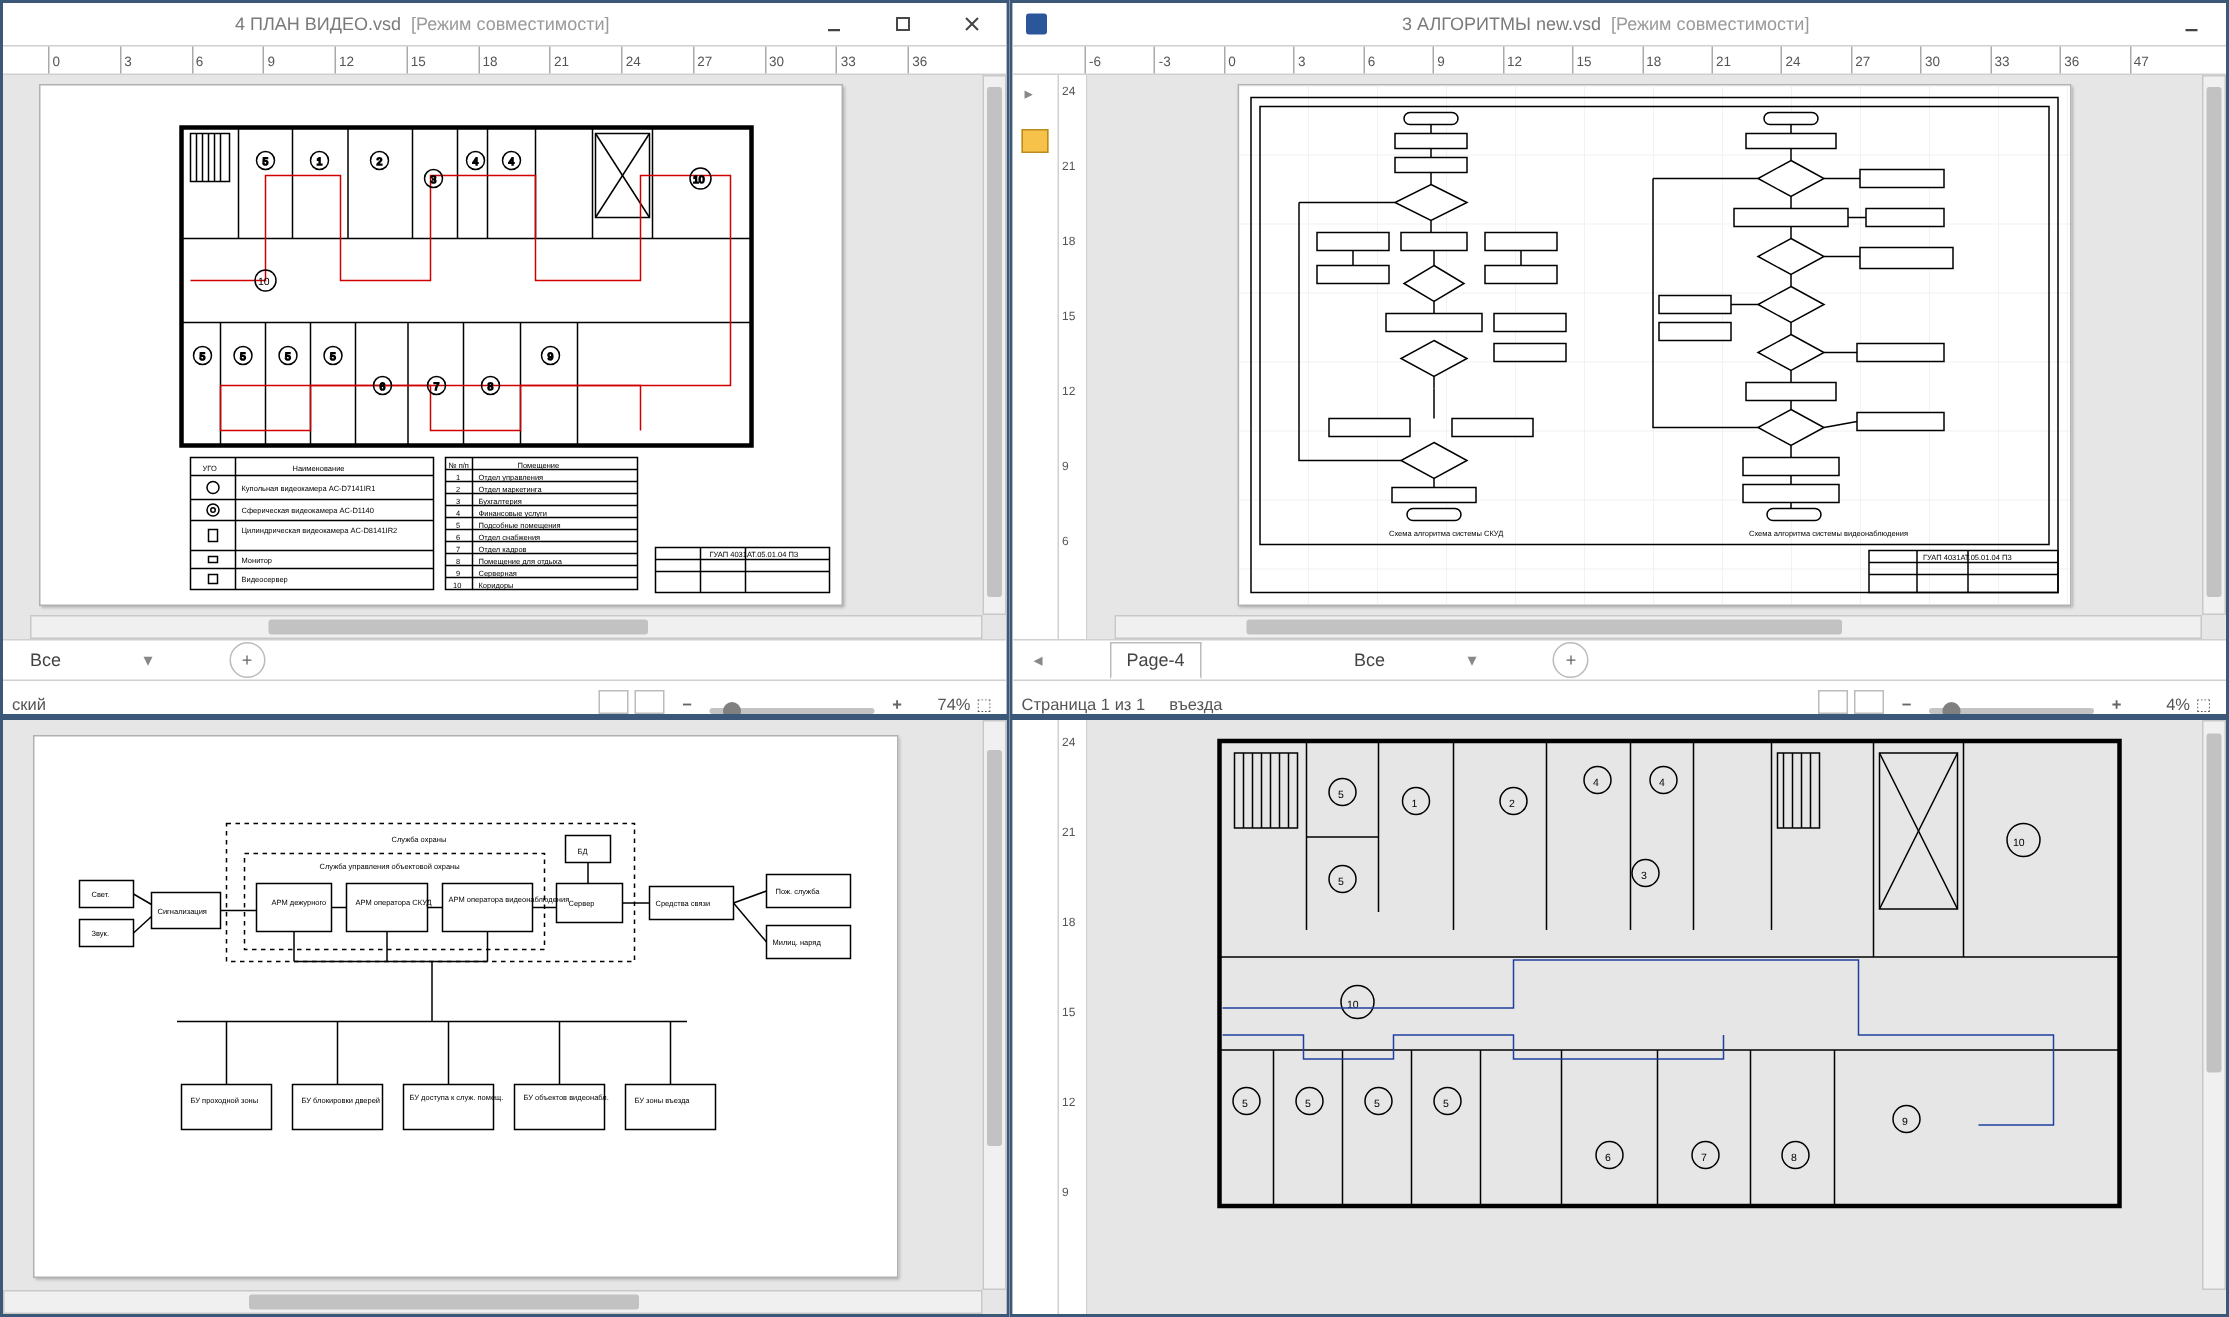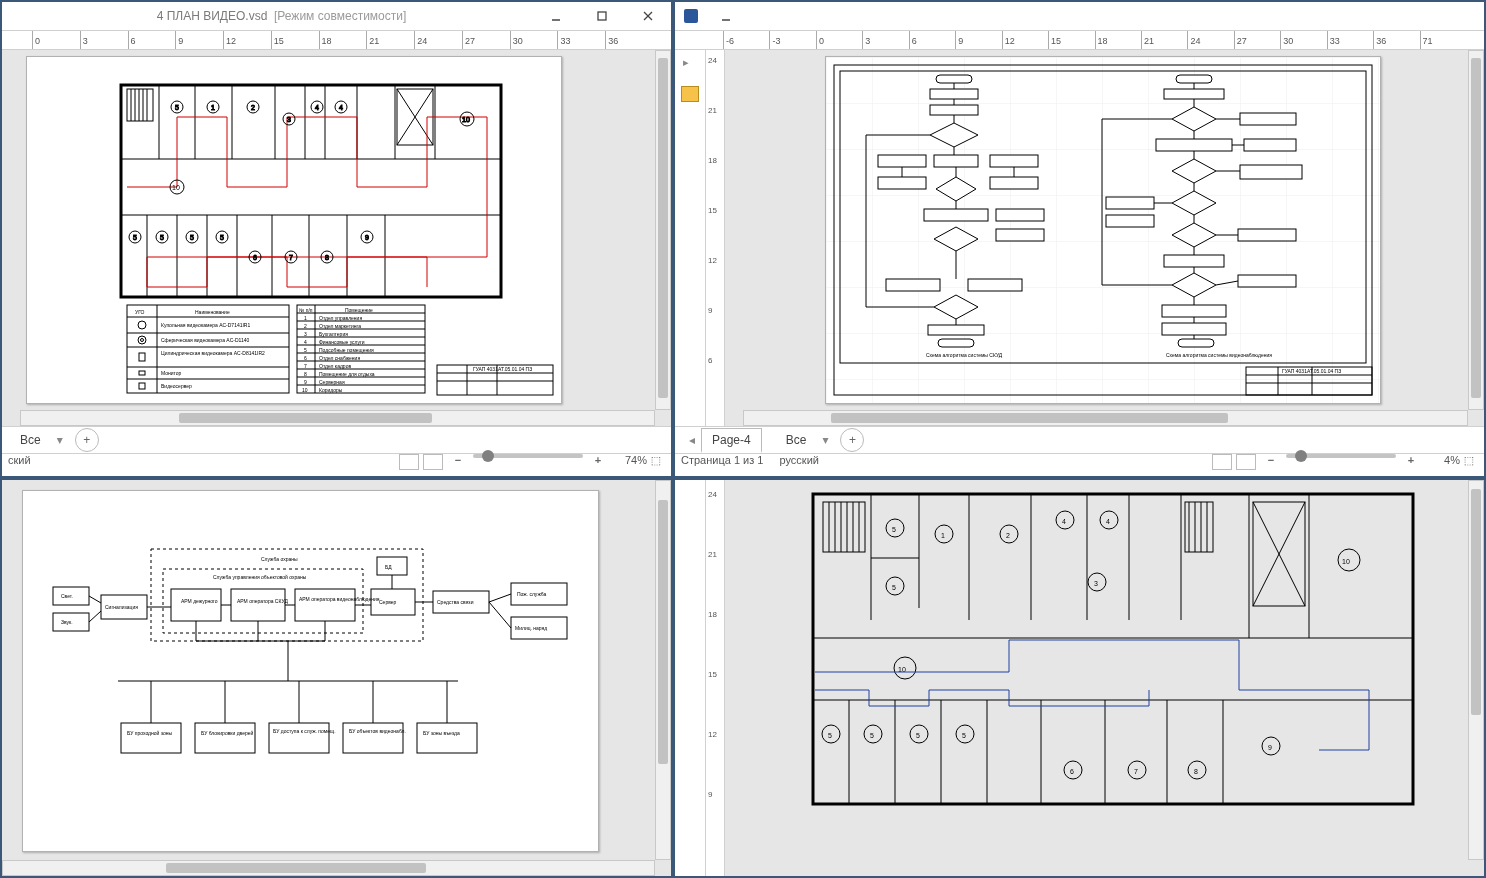--- a/index.html
+++ b/index.html
@@ -158,31 +158,32 @@
   .bottombar {
     height: 26px;
     flex: 0 0 26px;
     background: #ffffff;
     border-top: 1px solid #d0d0d0;
     display: flex;
     align-items: center;
     padding: 0 8px;
     font-size: 12px;
     color:#444;
+    gap:39px;
   }
   .chev { width:18px; text-align:center; color:#888;}
   .plus { width:22px;height:22px;border:1px solid #bbb; border-radius:50%; display:flex;align-items:center;justify-content:center; color:#666; margin-left:6px;}
   .tab-label { padding:4px 10px; background:#fff; }
   .statusbar {
     height: 22px;
     flex:0 0 22px;
     background:#fff;
     border-top:1px solid #d0d0d0;
     display:flex;
-    align-items:flex-start;
+    align-items:flex-end;
     font-size:11px;
     color:#555;
     padding:0 6px;
   }
   .status-spacer{flex:1;}
   .zoom-slider{
     width:110px;height:4px;background:#c4c4c4;border-radius:2px;margin:0 8px;position:relative;
   }
   .zoom-slider .dot{
     position:absolute;top:-4px;width:12px;height:12px;background:#808080;border-radius:50%;
@@ -445,20 +446,24 @@
     <span style="width:18px;text-align:center">⬚</span>
   </div>
 </div>
 
 <div class="pane">
 
   <div class="titlebar">
     <div class="app-icon">
           <div class="vis"></div>
         </div>
+    <div class="title-center">
+      <span>3 АЛГОРИТМЫ new.vsd</span>&nbsp;
+      <span class="bracket">[Режим совместимости]</span>
+    </div>
     <div class="win-controls">
       <div class="win-btn">
         <svg viewBox="0 0 12 12">
               <line x1="2" y1="10" x2="10" y2="10" stroke="#444" stroke-width="1.5"></line>
             </svg>
       </div>
     </div>
   </div>
 
   <div class="ruler-h">
@@ -471,21 +476,21 @@
       <div class="ruler-mark">9</div>
       <div class="ruler-mark">12</div>
       <div class="ruler-mark">15</div>
       <div class="ruler-mark">18</div>
       <div class="ruler-mark">21</div>
       <div class="ruler-mark">24</div>
       <div class="ruler-mark">27</div>
       <div class="ruler-mark">30</div>
       <div class="ruler-mark">33</div>
       <div class="ruler-mark">36</div>
-      <div class="ruler-mark">71</div>
+      <div class="ruler-mark">47</div>
     </div>
   </div>
 
   <div class="workarea">
     <div style="width:30px;position:relative;background:#fff;border-right:1px solid #d0d0d0">
       <div style="position:absolute;top:6px;left:8px;color:#888">▸</div>
       <div style="position:absolute;top:36px;left:6px;width:16px;height:14px;background:#f6c24a;border:1px solid #b88d1e"></div>
     </div>
     <div class="ruler-v">
       <span class="vmark" style="top:6px">24</span>
@@ -611,21 +616,21 @@
     <span class="tab-label" style="border:1px solid #bbb;border-bottom:2px solid #fff">Page-4</span>
     <span style="width:14px"></span>
     <span class="tab-label">Все</span>
     <span class="chev">▾</span>
     <span class="plus">+</span>
   </div>
 
   <div class="statusbar">
     <span>Страница 1 из 1</span>
     <span style="width:16px"></span>
-    <span>русский</span>
+    <span>въезда</span>
     <span class="status-spacer"></span>
     <div class="viewbtns">
       <div class="viewbtn"></div>
           <div class="viewbtn"></div>
     </div>
     <span class="minus">−</span>
     <div class="zoom-slider">
           <div class="dot"></div>
         </div>
     <span class="plusz">+</span>

